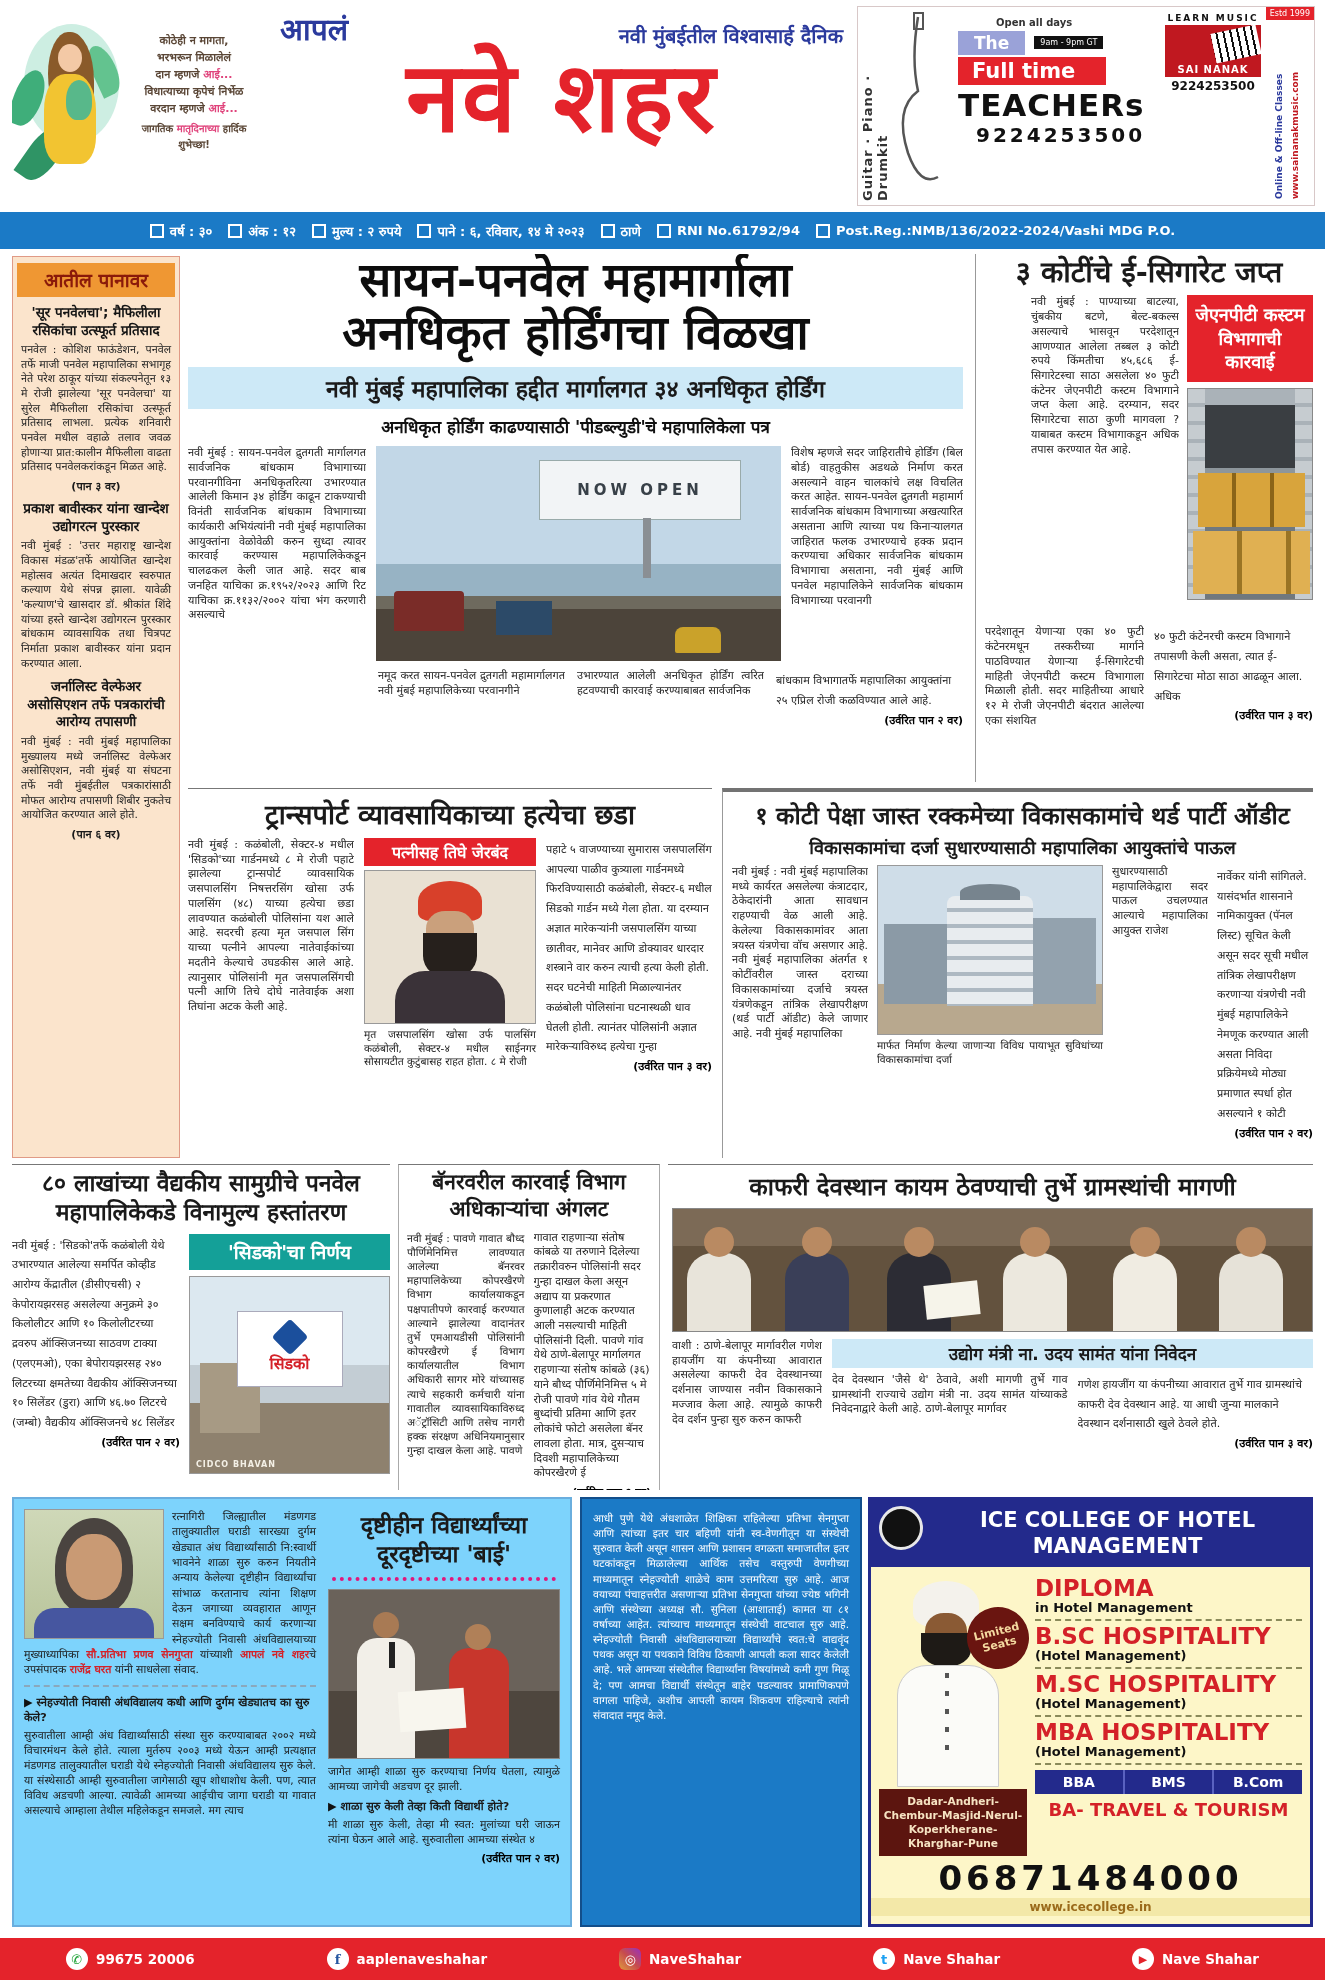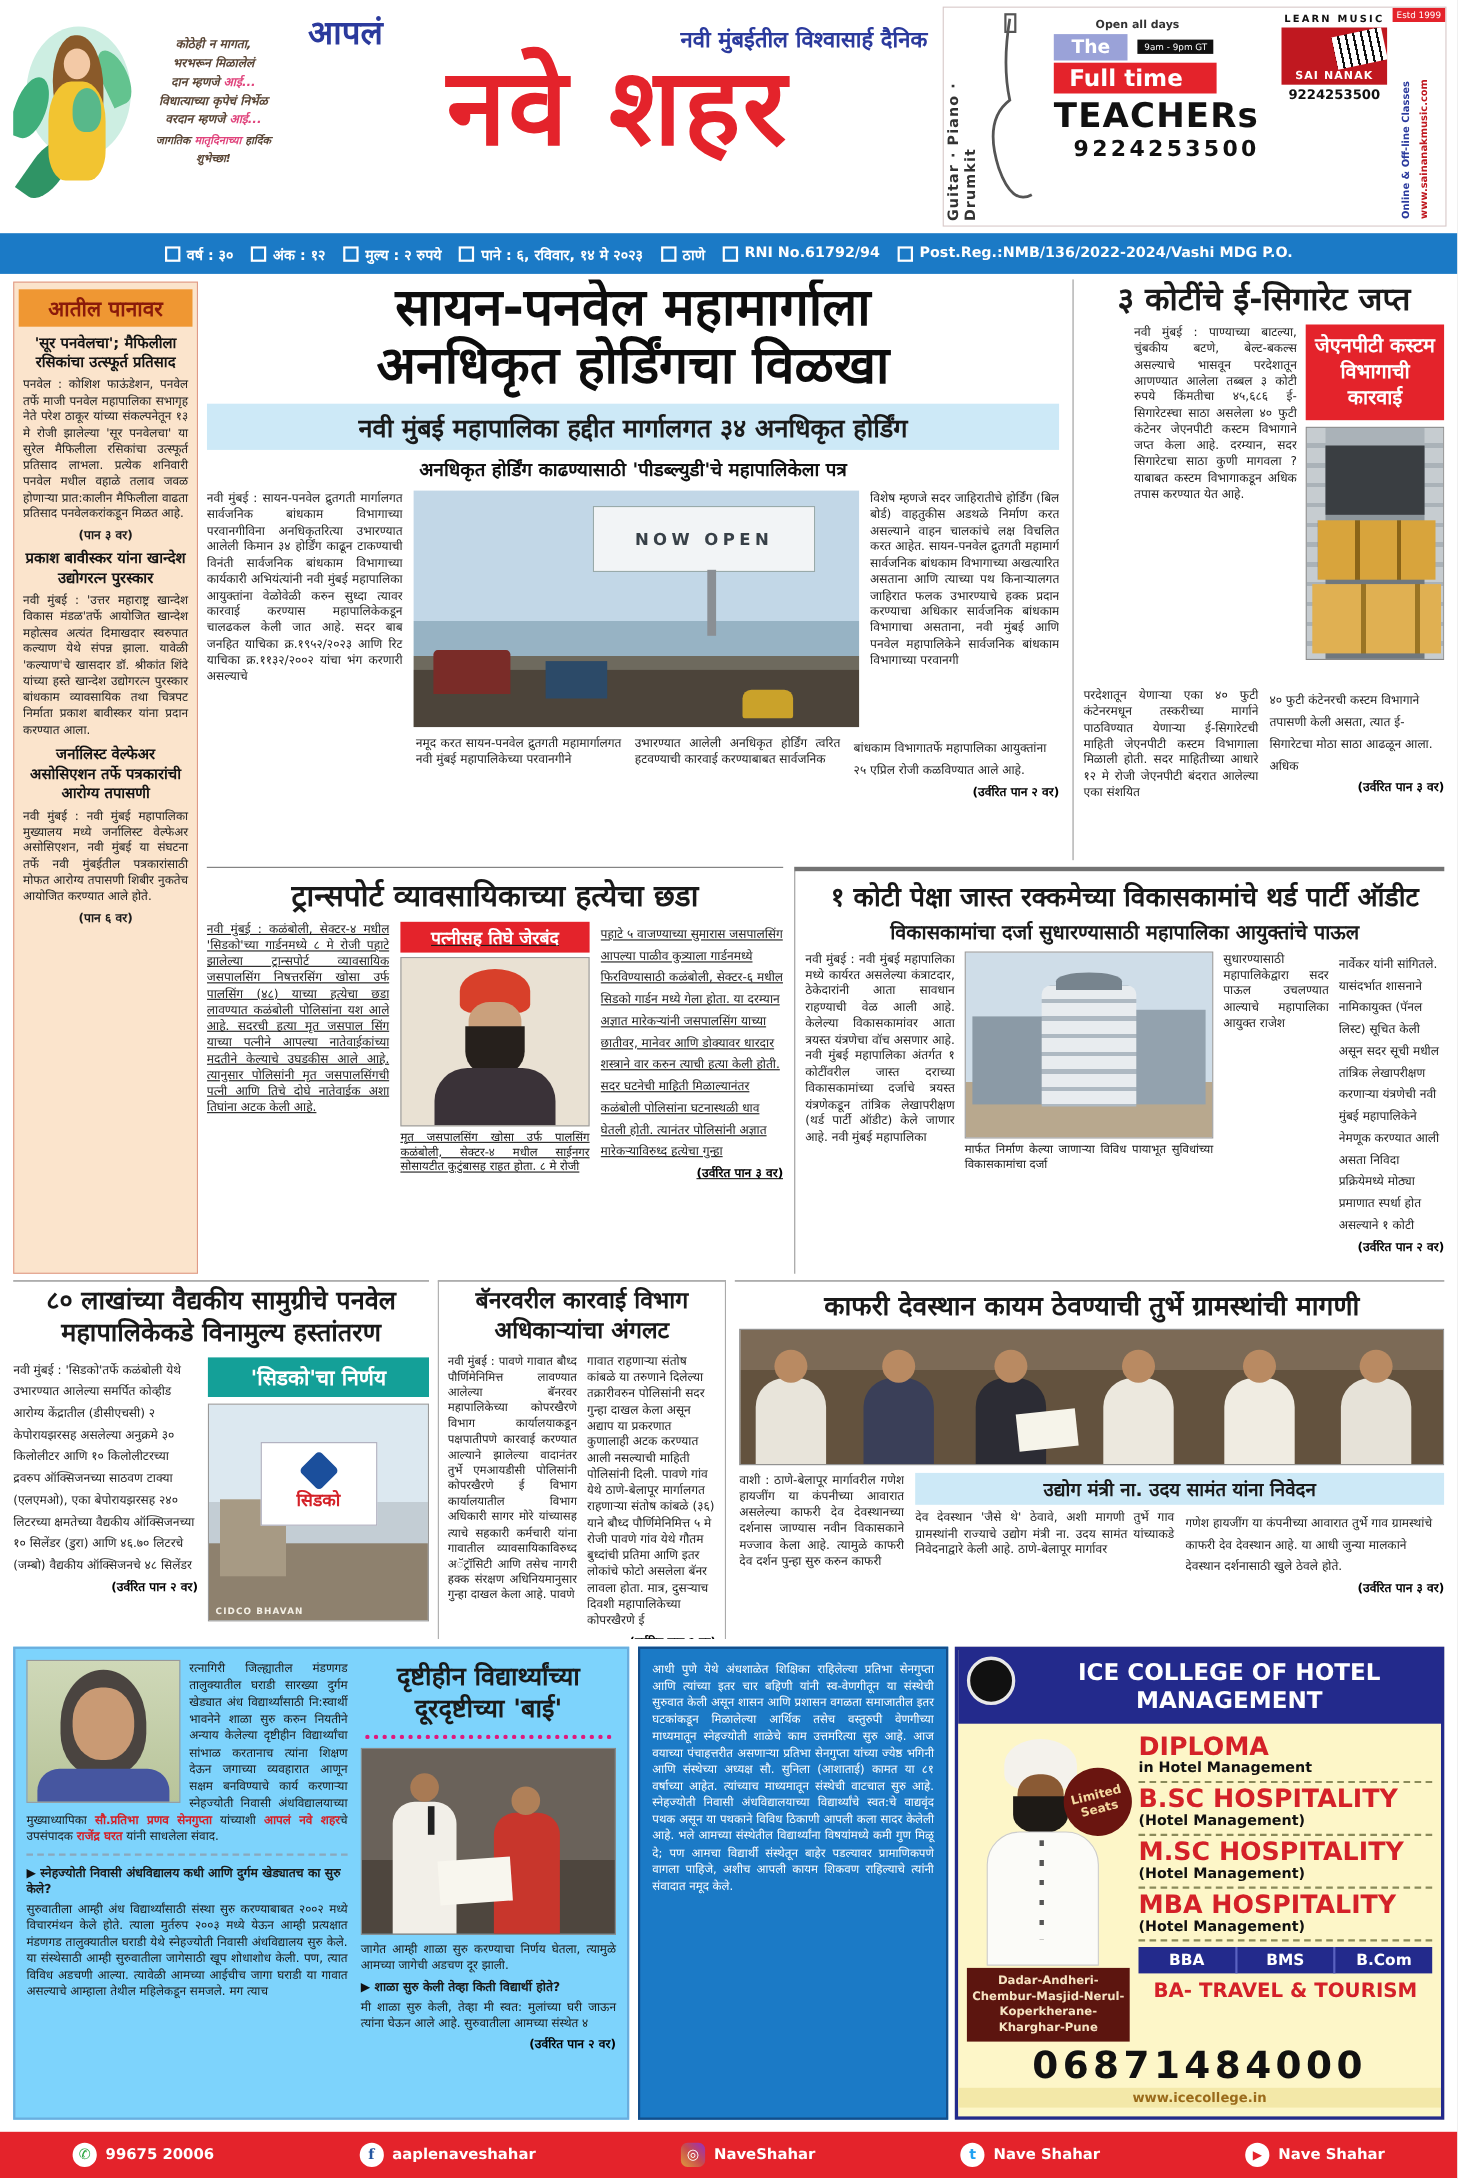--- a/index.html
+++ b/index.html
@@ -17,21 +17,21 @@
   .mom-circle{position:absolute;left:10px;top:10px;width:95px;height:120px;border-radius:50%;background:#cdeee2;}
   .leaf{position:absolute;background:#3fae7a;border-radius:50% 50% 50% 0;}
   .leaf.l1{left:0;top:55px;width:28px;height:58px;transform:rotate(20deg);}
   .leaf.l2{left:78px;top:30px;width:24px;height:52px;transform:rotate(-25deg);background:#63c38f;}
   .leaf.l3{left:14px;top:110px;width:30px;height:60px;transform:rotate(35deg);background:#2f9465;}
   .mom-hair{position:absolute;left:34px;top:18px;width:46px;height:96px;border-radius:46% 54% 40% 60%;background:#8a5a2a;}
   .mom-face{position:absolute;left:44px;top:30px;width:24px;height:28px;border-radius:50%;background:#f3c9a6;}
   .mom-body{position:absolute;left:30px;top:60px;width:52px;height:90px;border-radius:40% 40% 30% 30%;background:#f2c431;}
   .mom-baby{position:absolute;left:52px;top:66px;width:26px;height:40px;border-radius:50% 50% 40% 40%;background:#58b88a;}
   .mom-text{position:absolute;left:116px;top:26px;width:132px;font-size:11px;font-weight:bold;
-            color:#5a4636;line-height:1.55;text-align:center;font-style:italic;}
+            color:#5a4636;line-height:1.55;text-align:center;}
   .mom-pink{color:#e0447c;}
   .mom-last{font-size:10px;margin-top:4px;}
   .mast{position:absolute;left:262px;top:2px;width:575px;text-align:center;}
   .mast-top{display:flex;justify-content:space-between;align-items:flex-end;padding:0 6px;}
   .mast-pre{font-size:30px;font-weight:bold;color:#2b3a9d;}
   .mast-tag{font-size:20px;font-weight:bold;color:#2b3a9d;}
   .mast-title{font-size:97px;line-height:1.02;font-weight:800;color:#e4232b;letter-spacing:2px;}
   .ad-music{position:absolute;left:845px;top:0;width:456px;height:198px;background:#fff;
             border:1px solid #d8c8c8;overflow:hidden;}
   .m-instr{position:absolute;left:2px;top:4px;height:190px;writing-mode:vertical-rl;transform:rotate(180deg);
@@ -104,21 +104,21 @@
   .ec-wallR{position:absolute;right:0;top:0;width:14%;height:100%;background:repeating-linear-gradient(180deg,#c6ccd0 0 14px,#aab2b8 14px 18px);}
   .ec-dark{position:absolute;left:14%;top:8%;width:72%;height:30%;background:#3a3e42;}
   .ec-box1{position:absolute;left:8%;bottom:34%;width:86%;height:26%;background:repeating-linear-gradient(90deg,#d8a43c 0 34px,#8a6418 34px 38px);}
   .ec-box2{position:absolute;left:4%;bottom:2%;width:94%;height:30%;background:repeating-linear-gradient(90deg,#e0b052 0 44px,#9a7424 44px 49px);}
   .ecig-row2{display:flex;gap:10px;margin-top:8px;}
   .ecig-row2 .col{flex:1;}
 
   
   .transport{top:788px;left:188px;width:524px;height:370px;border-top:1px solid #777;padding-top:4px;box-sizing:border-box;overflow:hidden;}
   .trans-head{margin:2px 0 6px;text-align:center;font-size:27px;font-weight:800;}
-  .trans-row{display:flex;gap:10px;text-decoration:underline;}
+  .trans-row{display:flex;gap:10px;}
   .trans-row .c1,.trans-row .c3{flex:0 0 166px;}
   .trans-mid{flex:1;}
   .trans-label{background:#e4232b;color:#fff;font-weight:800;font-size:16px;text-align:center;padding:3px 0;}
   .sikh{margin-top:4px;height:152px;position:relative;background:#e9e1d3;border:1px solid #999;overflow:hidden;}
   .sk-turban{position:absolute;left:50%;top:10px;transform:translateX(-50%);width:64px;height:40px;
              background:#d8402a;border-radius:50% 50% 20% 20%;}
   .sk-face{position:absolute;left:50%;top:40px;transform:translateX(-50%);width:48px;height:44px;background:#caa07c;border-radius:40%;}
   .sk-beard{position:absolute;left:50%;top:62px;transform:translateX(-50%);width:54px;height:46px;background:#26201c;border-radius:0 0 50% 50%;}
   .sk-suit{position:absolute;left:50%;bottom:0;transform:translateX(-50%);width:110px;height:52px;background:#3a3238;border-radius:30px 30px 0 0;}
   .trans-cap{font-size:10.5px;line-height:1.3;text-align:justify;margin-top:4px;}

